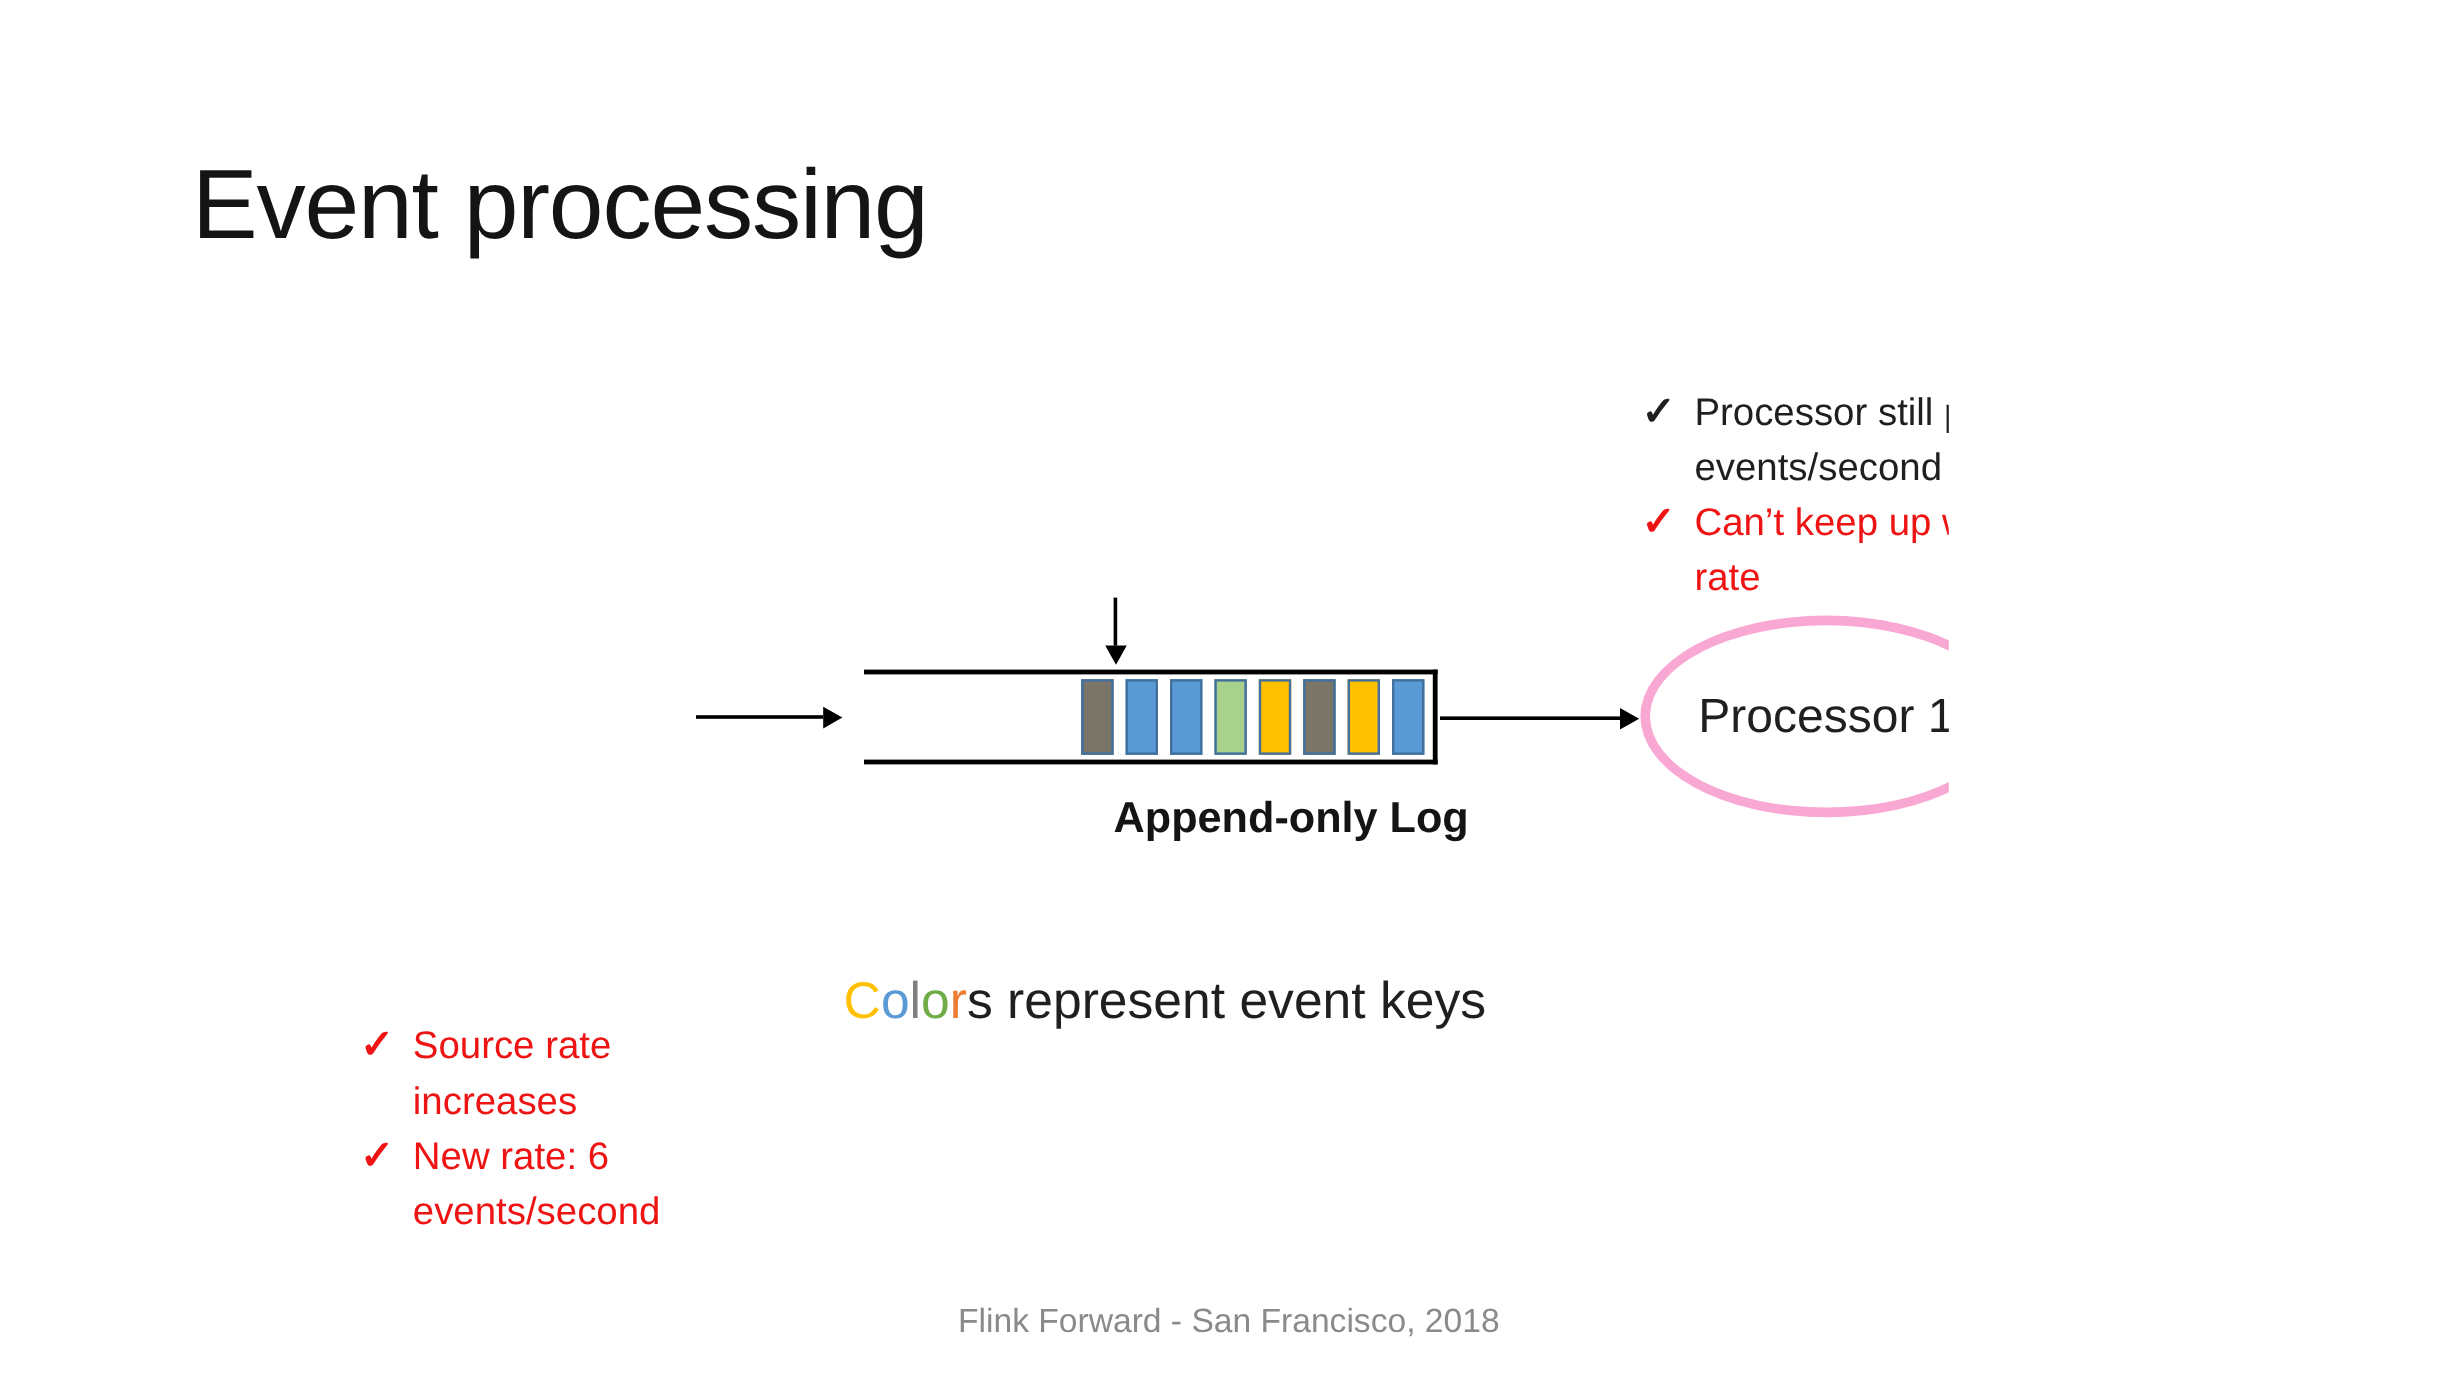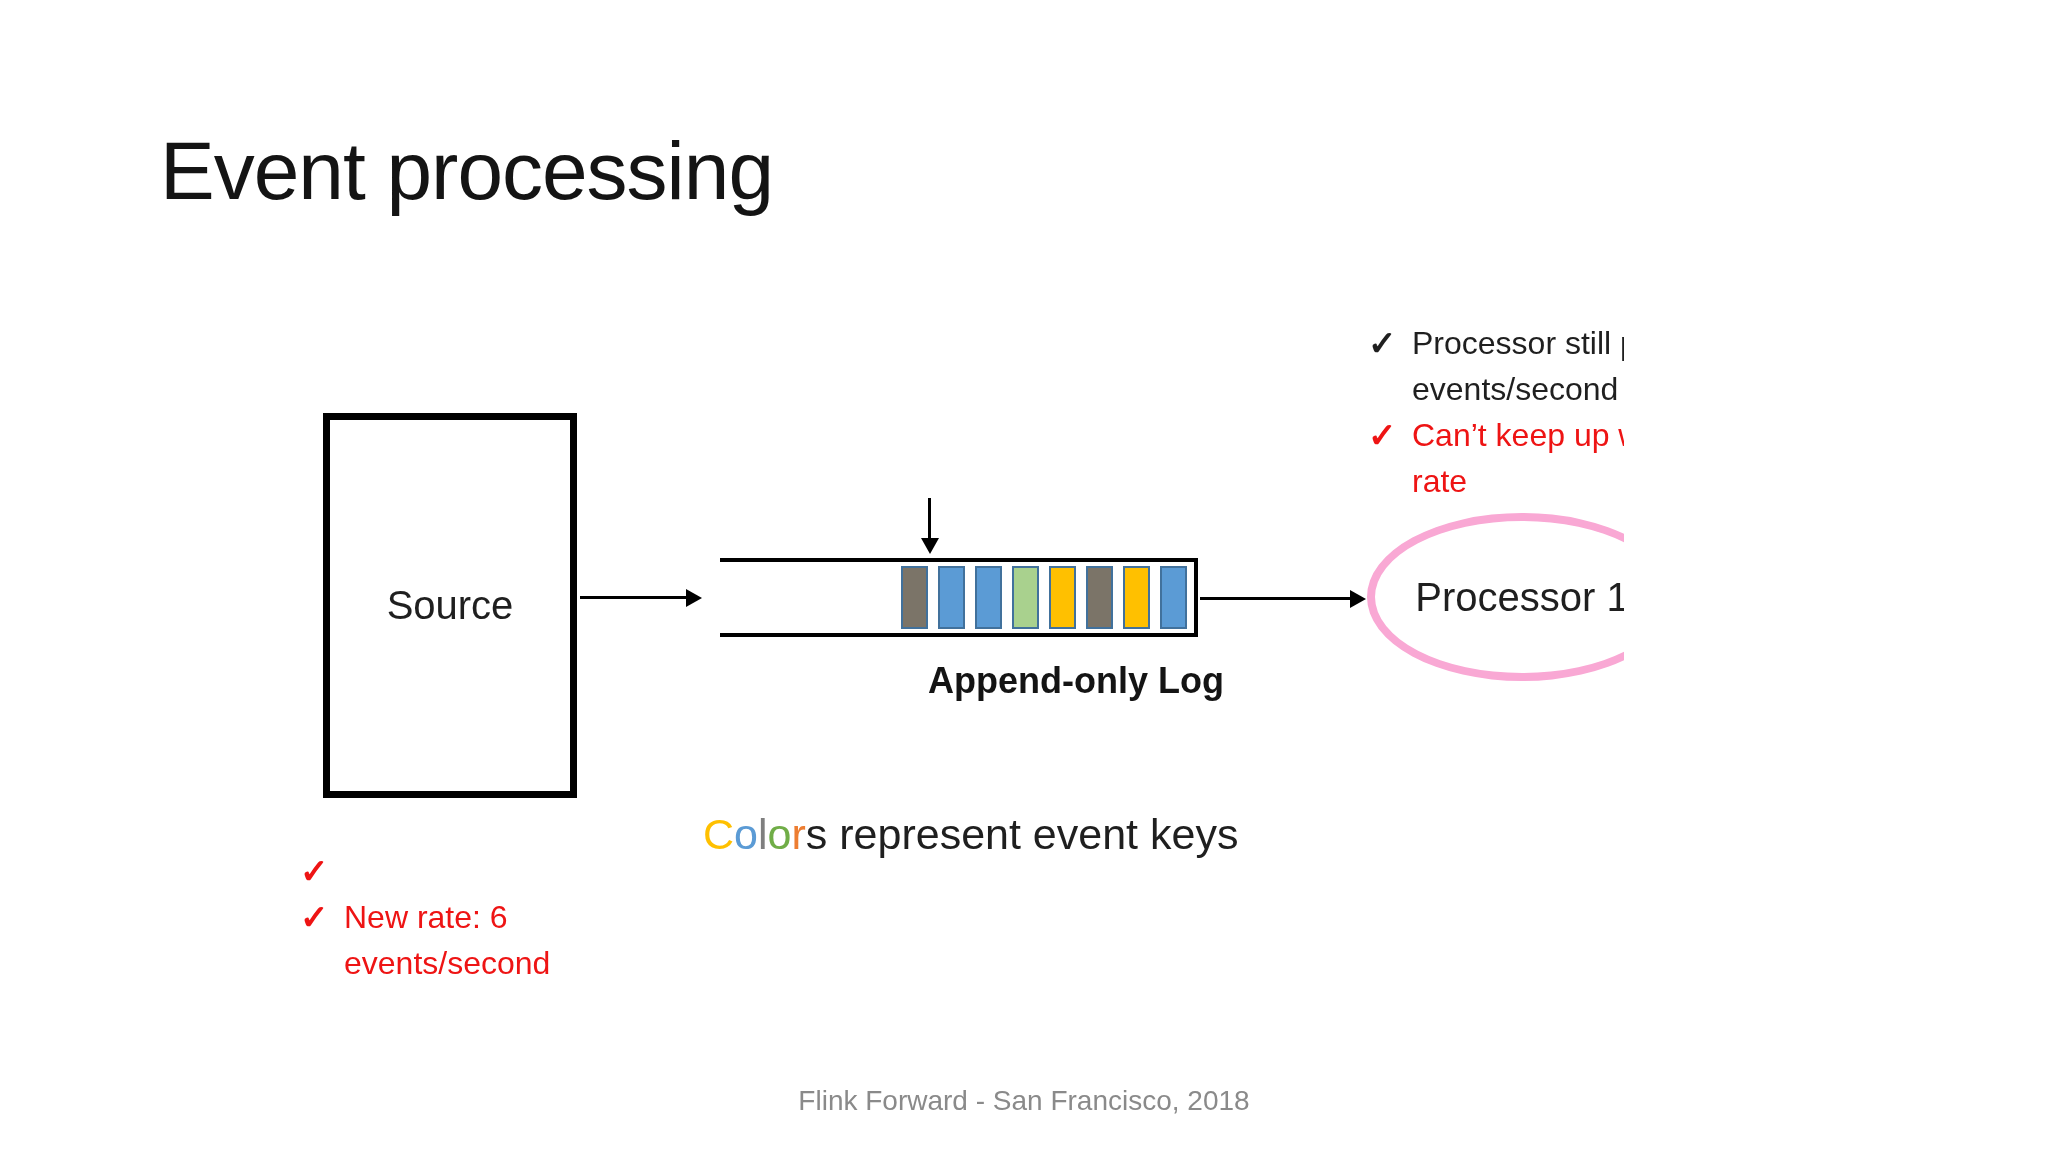--- a/index.html
+++ b/index.html
@@ -104,23 +104,20 @@
     font-size:28px;color:#15803d;text-align:center;
   }
 </style>
 </head>
 <body>
 
 <div id="slide">
 
   <div class="abs title">Event processing</div>
 
-  <div class="abs source-box">
-    <span class="label">Source</span>
-  </div>
 
   <div class="abs hline" style="left:580px;top:596px;width:106px;"></div>
   <div class="abs arrowhead-right" style="left:686px;top:589px;"></div>
 
   <div class="abs vline" style="left:928px;top:498px;height:40px;"></div>
   <div class="abs arrowhead-down" style="left:921px;top:538px;"></div>
 
   <div class="abs channel"></div>
 
   <div class="event-block" style="left: 901px; background-color: rgb(123, 116, 104); border-color: rgb(65, 113, 156);"></div>
@@ -148,20 +145,21 @@
     </div>
     <div class="note-item">
       <span class="check" style="color: rgb(238, 20, 20);">✓</span>
       <span class="note-text" style="color: rgb(238, 20, 20);">Can’t keep up with the source rate</span>
     </div>
   </div>
 
   <div class="abs notes notes-left">
     <div class="note-item">
       <span class="check" style="color: rgb(238, 20, 20);">✓</span>
+      <span class="note-text" style="color: rgb(238, 20, 20);">Source rate increases</span>
     </div>
     <div class="note-item">
       <span class="check" style="color: rgb(238, 20, 20);">✓</span>
       <span class="note-text" style="color: rgb(238, 20, 20);">New rate: 6 events/second</span>
     </div>
   </div>
 
   <div class="abs caption">
     <span style="color: rgb(255, 192, 0);">C</span><span style="color: rgb(91, 155, 213);">o</span><span style="color: rgb(127, 127, 127);">l</span><span style="color: rgb(112, 173, 71);">o</span><span style="color: rgb(237, 125, 49);">r</span><span>s represent event keys</span>
   </div>

